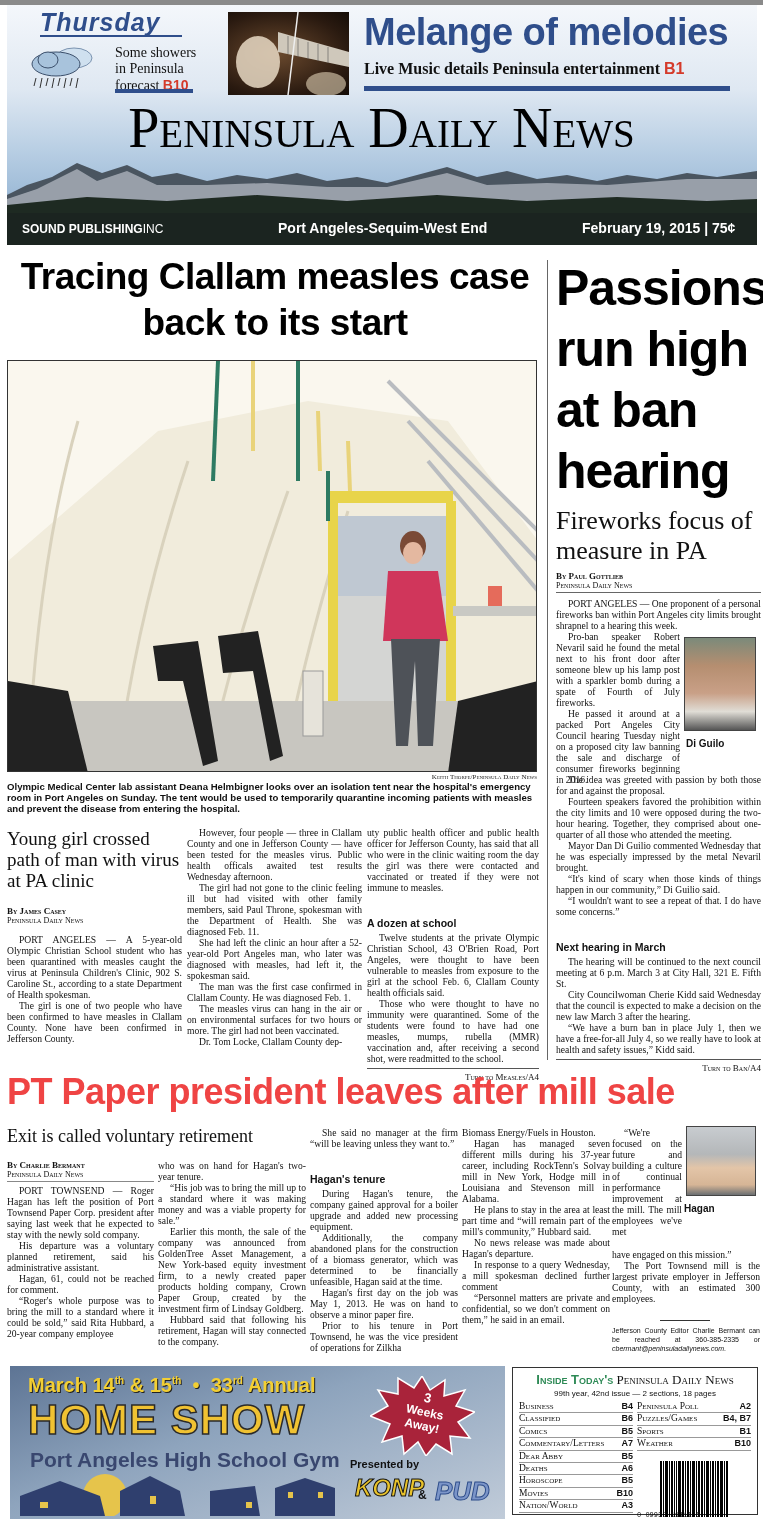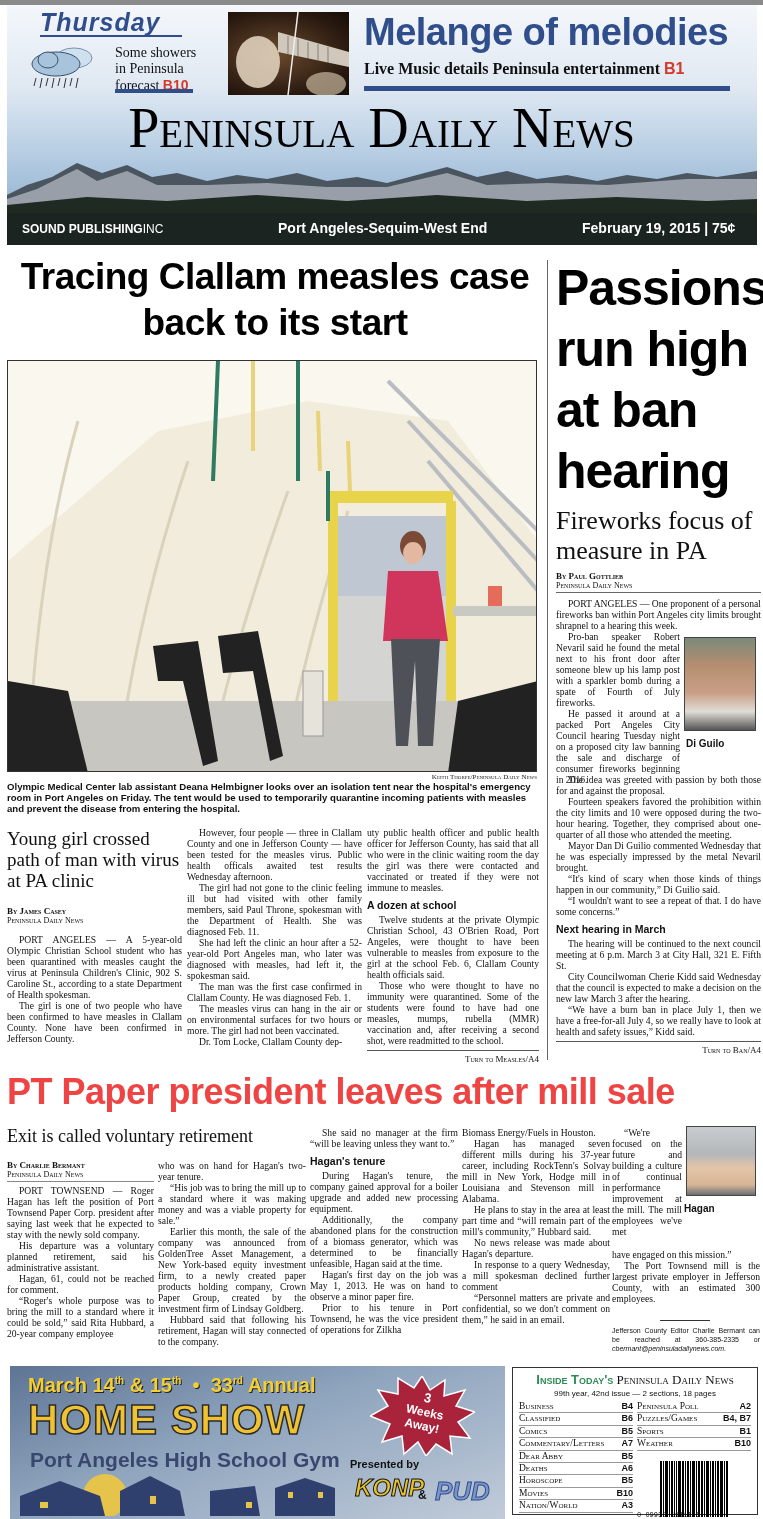--- a/index.html
+++ b/index.html
@@ -27,21 +27,21 @@
 .date{left:582px;top:220px;font:bold 14px "Liberation Sans",sans-serif;color:#fff}
 .h1{left:10px;top:254px;width:530px;text-align:center;font:bold 37px/46px "Liberation Sans",sans-serif;color:#000;letter-spacing:-0.5px}
 .photo{left:7px;top:360px;width:530px;height:412px;border:1px solid #333;overflow:hidden;background:#efe9d8}
 .credit{left:7px;top:773px;width:530px;text-align:right;font:7px "Liberation Serif",serif;font-variant:small-caps;color:#222}
 .caption{left:7px;top:781px;width:535px;font:bold 9.6px/11px "Liberation Sans",sans-serif;color:#111}
 .sub1{left:7px;top:828px;width:175px;font:19px/21px "Liberation Serif",serif;color:#111}
 .byline{font:bold 9px "Liberation Serif",serif;font-variant:small-caps}
 .byline2{font:8px "Liberation Serif",serif;font-variant:small-caps}
 .col{font:9.6px/11px "Liberation Serif",serif;color:#111;text-align:justify}
 .col p{text-indent:12px}
-.col h4{font:bold 10.5px "Liberation Sans",sans-serif;margin:6px 0 3px}
+.col h4{font:bold 10.5px "Liberation Sans",sans-serif;margin:24px 0 3px}
 .turn{font:9px "Liberation Serif",serif;font-variant:small-caps;text-align:right;border-top:1px solid #555;padding-top:3px;margin-top:4px}
 .vrule{left:547px;top:260px;width:1px;height:800px;background:#666}
 .h2{left:556px;top:258px;width:205px;font:bold 50px/61px "Liberation Sans",sans-serif;color:#000;letter-spacing:-1px}
 .sub2{left:556px;top:506px;width:205px;font:26px/30px "Liberation Serif",serif;color:#111}
 .digu{left:684px;top:637px;width:72px;height:94px;background:linear-gradient(#7b8a7a,#b58e70 30%,#c9a087 60%,#e0ddd6 80%,#555 100%);border:1px solid #444}
 .digu-cap{left:686px;top:738px;font:bold 10px "Liberation Sans",sans-serif}
 .h3{left:7px;top:1070px;width:750px;font:bold 36px/44px "Liberation Sans",sans-serif;color:#ef4444;letter-spacing:-0.5px}
 .sub3{left:7px;top:1126px;font:18px "Liberation Serif",serif}
 .hagan-photo{left:686px;top:1126px;width:70px;height:70px;background:linear-gradient(#c8ccd0,#b4b7b9 40%,#e3c5a8 60%,#d6b596 85%,#6b6f72);border:1px solid #444}
 .hagan-cap{left:684px;top:1203px;font:bold 10px "Liberation Sans",sans-serif}
@@ -171,21 +171,21 @@
     <rect x="295" y="310" width="20" height="65" fill="#e6e3da" stroke="#999"></rect>
     <ellipse cx="405" cy="185" rx="13" ry="15" fill="#7a4a36"></ellipse>
     <ellipse cx="405" cy="192" rx="10" ry="11" fill="#e4b8a0"></ellipse>
     <path d="M380 210 L430 210 L440 280 L375 280Z" fill="#d0365b"></path>
     <path d="M383 278 L432 278 L425 385 L410 385 L407 300 L400 385 L388 385Z" fill="#4e5258"></path>
     <rect x="445" y="245" width="85" height="10" fill="#c9c9c4"></rect>
     <rect x="480" y="225" width="14" height="20" fill="#e56b5b"></rect>
   </svg>
 </div>
 <div class="abs credit">Keith Thorpe/Peninsula Daily News</div>
-<div class="abs caption">Olympic Medical Center lab assistant Deana Helmbigner looks over an isolation tent near the hospital's emergency room in Port Angeles on Friday. The tent would be used to temporarily quarantine incoming patients with measles and prevent the disease from entering the hospital.</div>
+<div class="abs caption">Olympic Medical Center lab assistant Deana Helmbigner looks over an isolation tent near the hospital's emergency room in Port Angeles on Sunday. The tent would be used to temporarily quarantine incoming patients with measles and prevent the disease from entering the hospital.</div>
 
 <div class="abs sub1">Young girl crossed path of man with virus at PA clinic</div>
 <div class="abs" style="left:7px;top:906px;width:175px">
   <div class="byline">By James Casey</div>
   <div class="byline2">Peninsula Daily News</div>
 </div>
 <div class="abs col" style="left:7px;top:934px;width:175px">
   <p>PORT ANGELES — A 5-year-old Olympic Christian School student who has been quarantined with measles caught the virus at Peninsula Children's Clinic, 902 S. Caroline St., according to a state Department of Health spokesman.</p>
   <p>The girl is one of two people who have been confirmed to have measles in Clallam County. None have been confirmed in Jefferson County.</p>
 </div>

